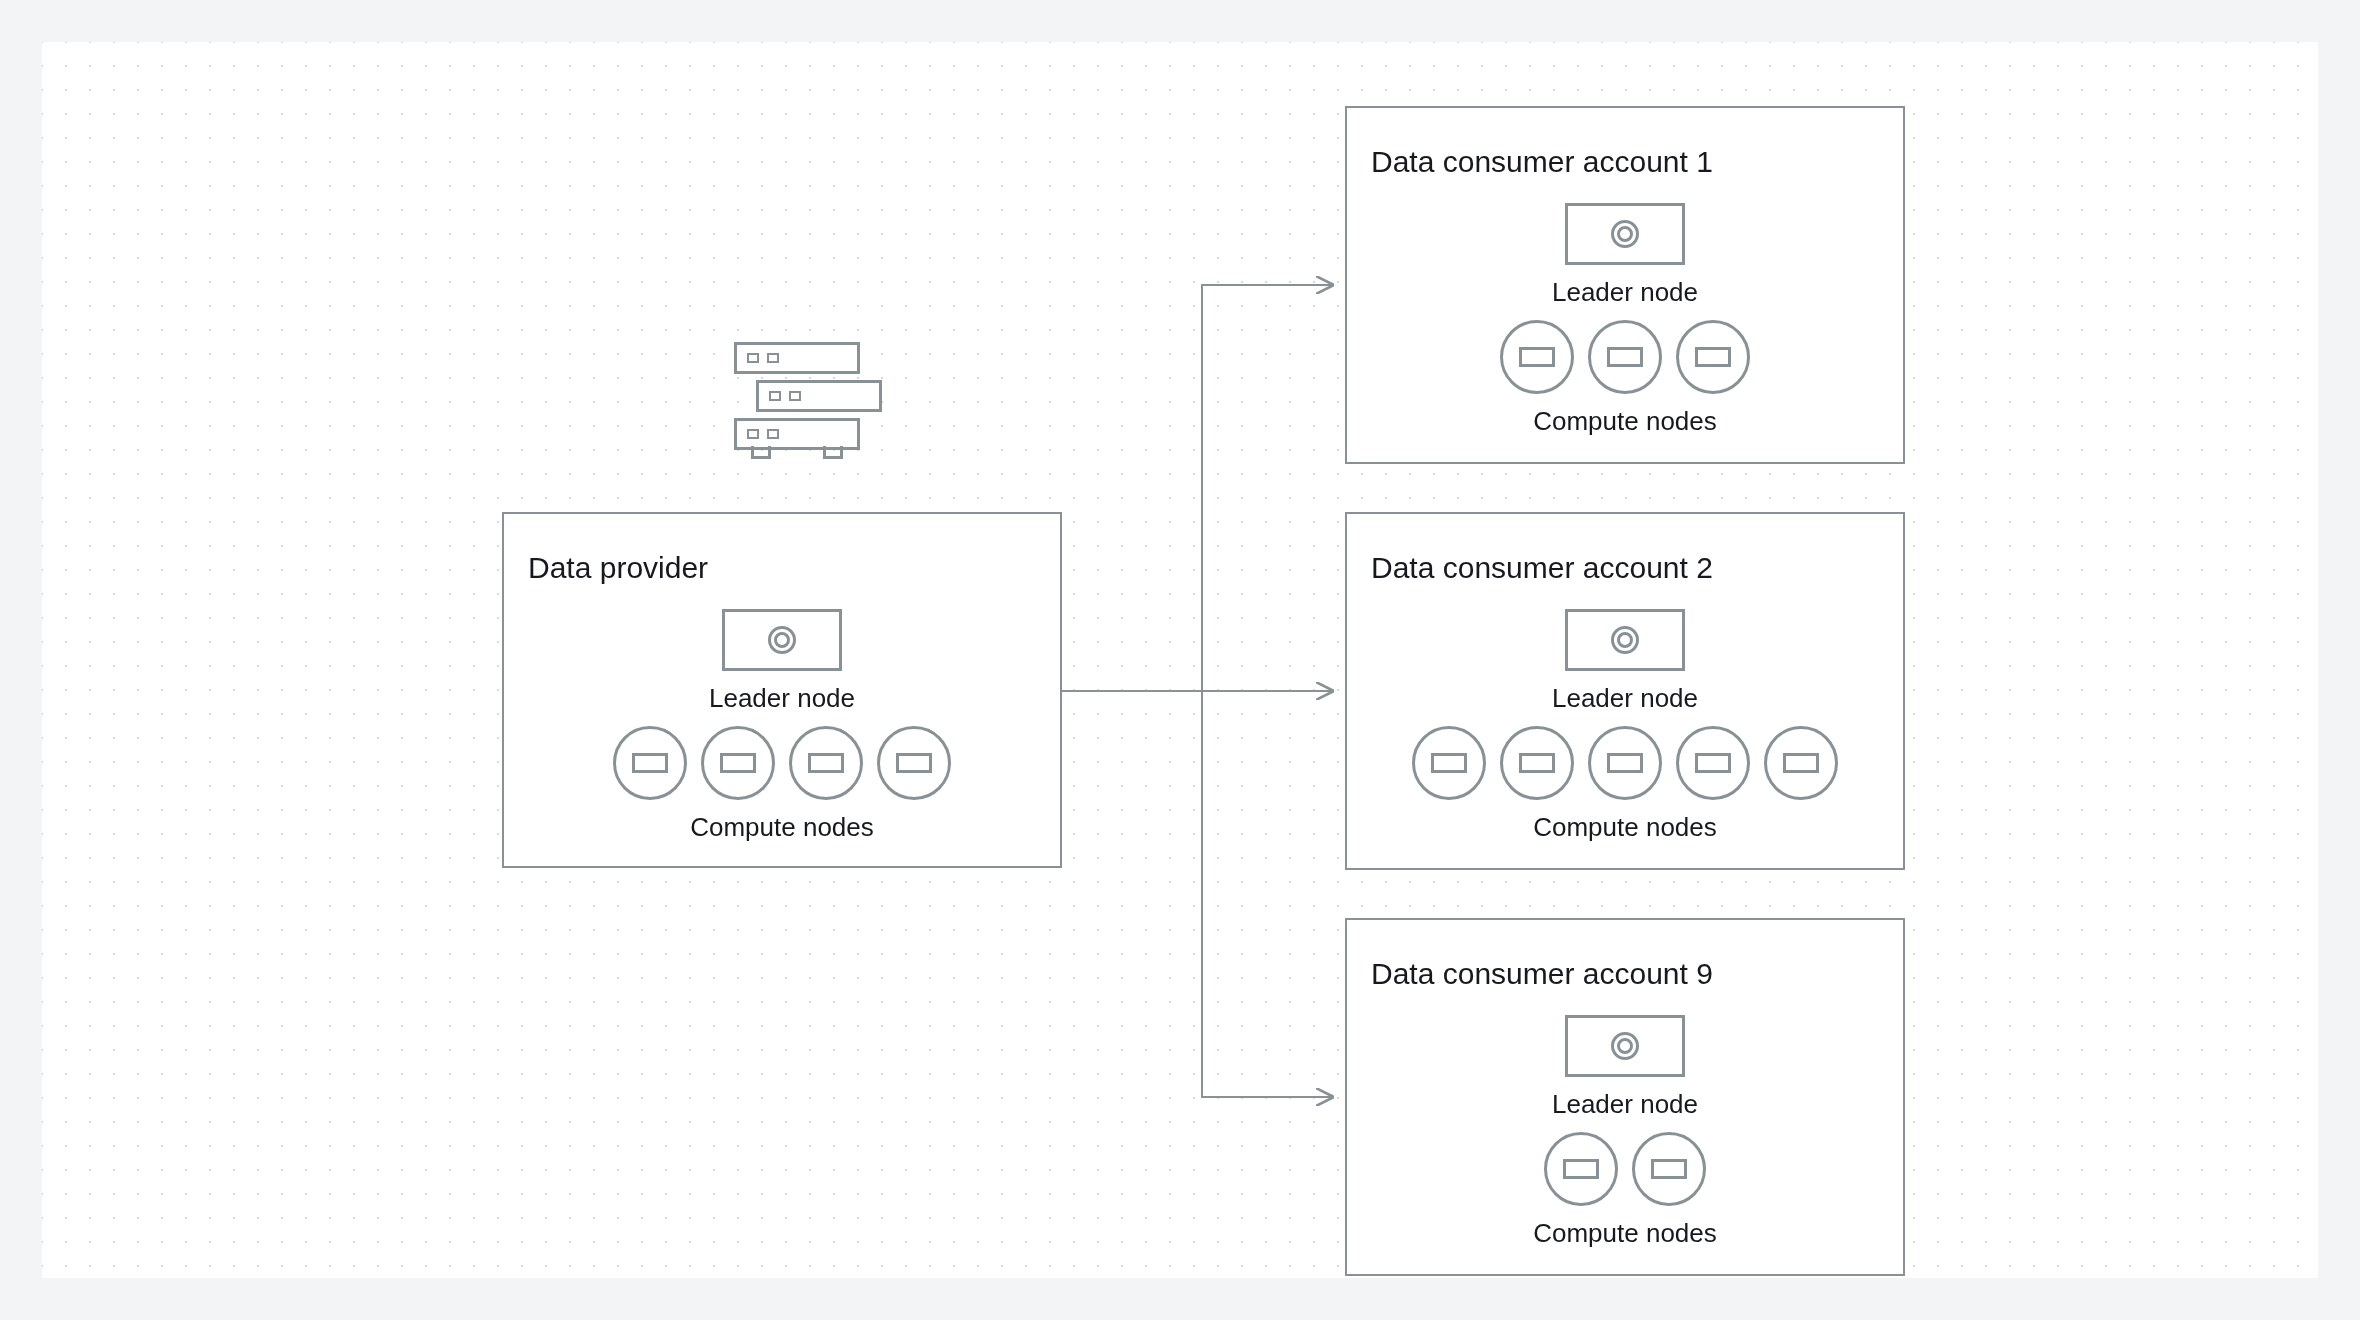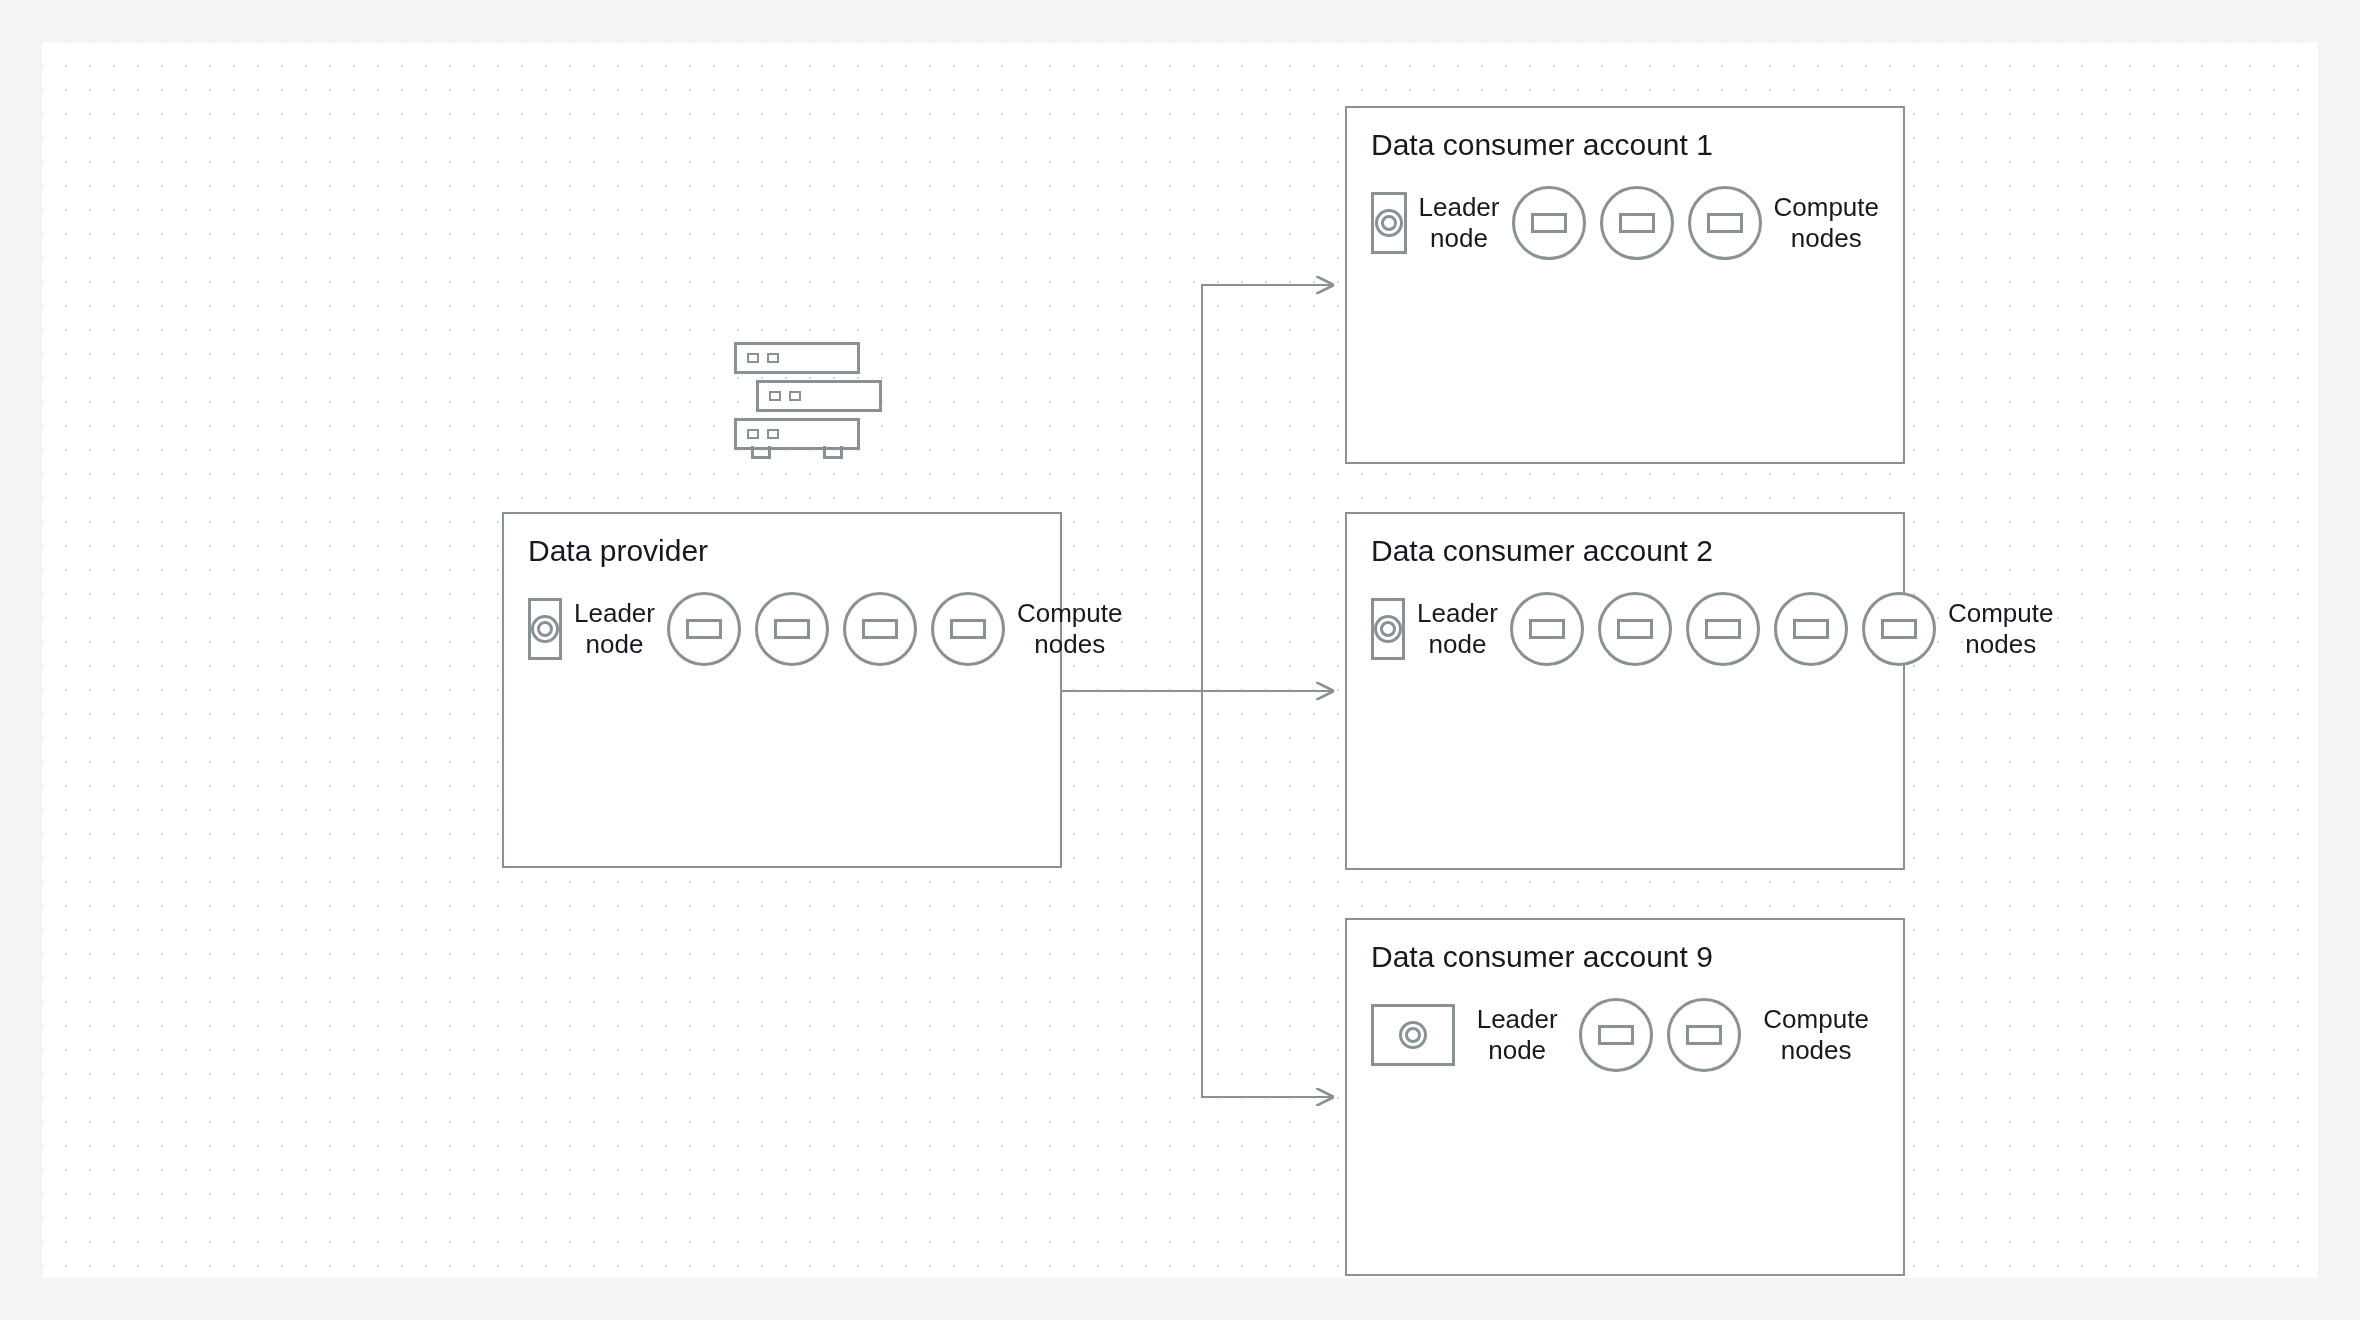--- a/index.html
+++ b/index.html
@@ -23,32 +23,32 @@
     background: #ffffff;
     background-image: radial-gradient(circle, #d5dbdb 1.5px, transparent 1.5px);
     background-size: 24px 24px;
     background-position: 12px 12px;
   }
 
   .node-box {
     position: absolute;
     border: 2px solid #879196;
     background: #ffffff;
-    padding: 20px 24px;
+    padding: 37px 24px;
   }
   .node-box .title {
     font-size: 30px;
     font-weight: 400;
     color: #16191f;
     margin-bottom: 24px;
     text-align: left;
   }
   .cluster {
     display: flex;
-    flex-direction: row;
+    flex-direction: column;
     align-items: center;
     gap: 12px;
   }
   .label {
     font-size: 26px;
     color: #16191f;
     text-align: center;
   }
   .compute-row {
     display: flex;

